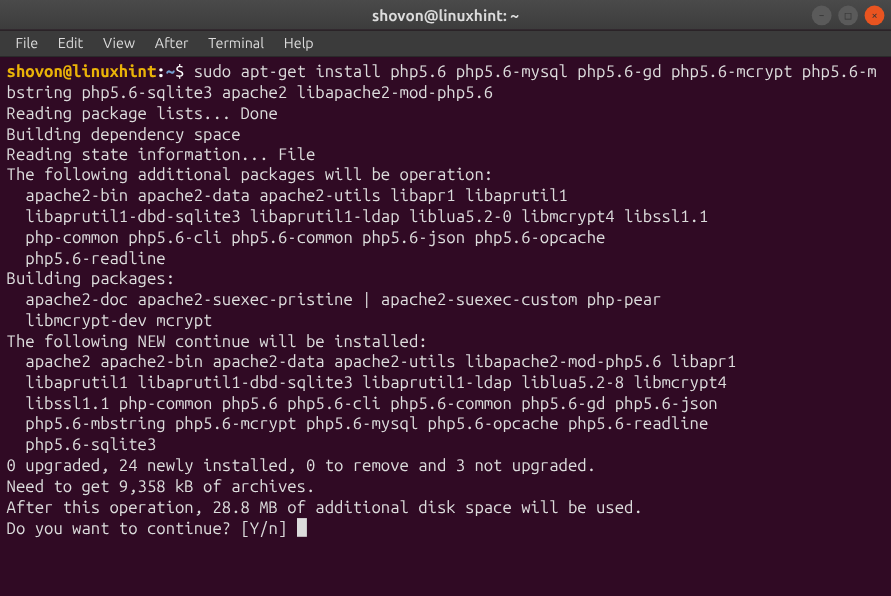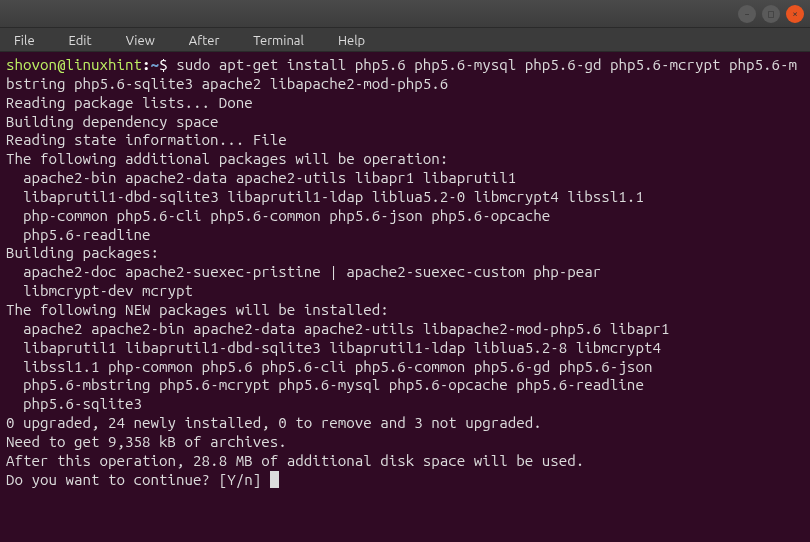--- a/index.html
+++ b/index.html
@@ -43,57 +43,58 @@
   color: #333;
   cursor: pointer;
 }
 .window-btn.close { background: #e95420; }
 .menubar {
   background: #3b3b3b;
   height: 24px;
   display: flex;
   align-items: center;
   padding: 0 6px;
-  gap: 18px;
+  gap: 2px;
   border-bottom: 1px solid #2a2a2a;
 }
 .menu-item {
   color: #dcdcdc;
   font-family: "Ubuntu", sans-serif;
   font-size: 13px;
   padding: 2px 8px;
   cursor: pointer;
 }
 .terminal {
   background: #300a24;
   padding: 4px 6px;
   height: calc(100% - 52px);
   overflow: hidden;
   white-space: pre-wrap;
   word-break: break-all;
   font-size: 15.2px;
   line-height: 1.24;
   color: #dcdcdc;
 }
-.prompt-user { color: #bef264; font-weight: normal; }
+.prompt-user { color: #eab308; font-weight: bold; }
 .prompt-colon { color: #ffffff; font-weight: bold; }
 .prompt-path { color: #729fcf; font-weight: bold; }
 .prompt-dollar { color: #ffffff; }
 .cursor {
   display: inline-block;
   width: 9px;
   height: 17px;
   background: #dcdcdc;
   vertical-align: text-bottom;
 }
 </style>
 </head>
 <body>
 
 <div class="titlebar">
+  <span class="titlebar-text">shovon@linuxhint: ~</span>
   <div class="window-controls">
     <div class="window-btn">
         <span>–</span>
       </div>
     <div class="window-btn">
         <span>□</span>
       </div>
     <div class="window-btn close">
         <span>×</span>
       </div>
@@ -114,21 +115,21 @@
 <span>Building dependency space</span>
 <span>Reading state information... File</span>
 <span>The following additional packages will be operation:</span>
 <span>  apache2-bin apache2-data apache2-utils libapr1 libaprutil1</span>
 <span>  libaprutil1-dbd-sqlite3 libaprutil1-ldap liblua5.2-0 libmcrypt4 libssl1.1</span>
 <span>  php-common php5.6-cli php5.6-common php5.6-json php5.6-opcache</span>
 <span>  php5.6-readline</span>
 <span>Building packages:</span>
 <span>  apache2-doc apache2-suexec-pristine | apache2-suexec-custom php-pear</span>
 <span>  libmcrypt-dev mcrypt</span>
-<span>The following NEW packages will be installed:</span>
+<span>The following NEW continue will be installed:</span>
 <span>  apache2 apache2-bin apache2-data apache2-utils libapache2-mod-php5.6 libapr1</span>
 <span>  libaprutil1 libaprutil1-dbd-sqlite3 libaprutil1-ldap liblua5.2-8 libmcrypt4</span>
 <span>  libssl1.1 php-common php5.6 php5.6-cli php5.6-common php5.6-gd php5.6-json</span>
 <span>  php5.6-mbstring php5.6-mcrypt php5.6-mysql php5.6-opcache php5.6-readline</span>
 <span>  php5.6-sqlite3</span>
 <span>0 upgraded, 24 newly installed, 0 to remove and 3 not upgraded.</span>
 <span>Need to get 9,358 kB of archives.</span>
 <span>After this operation, 28.8 MB of additional disk space will be used.</span>
 <span>Do you want to continue? [Y/n] </span><span class="cursor"></span></div>
 

